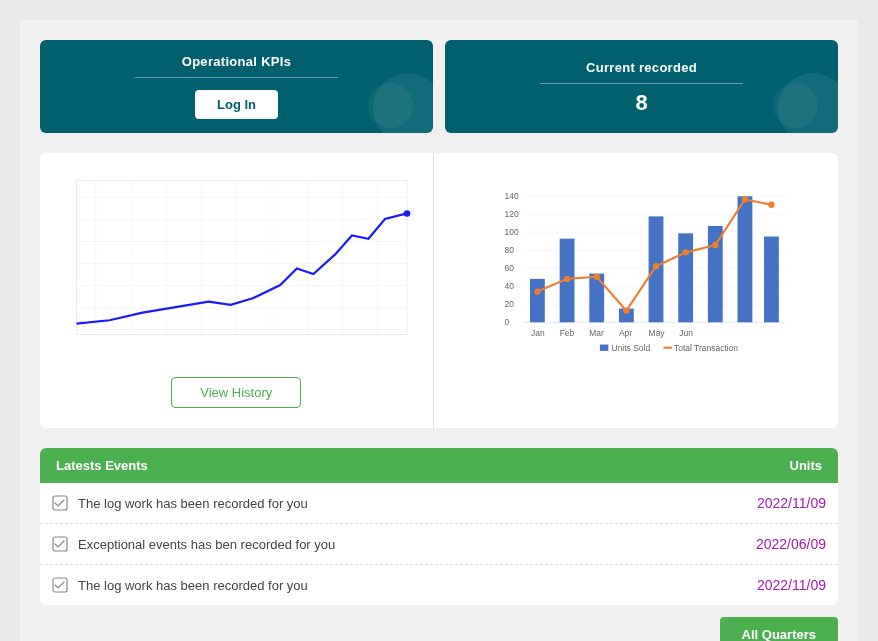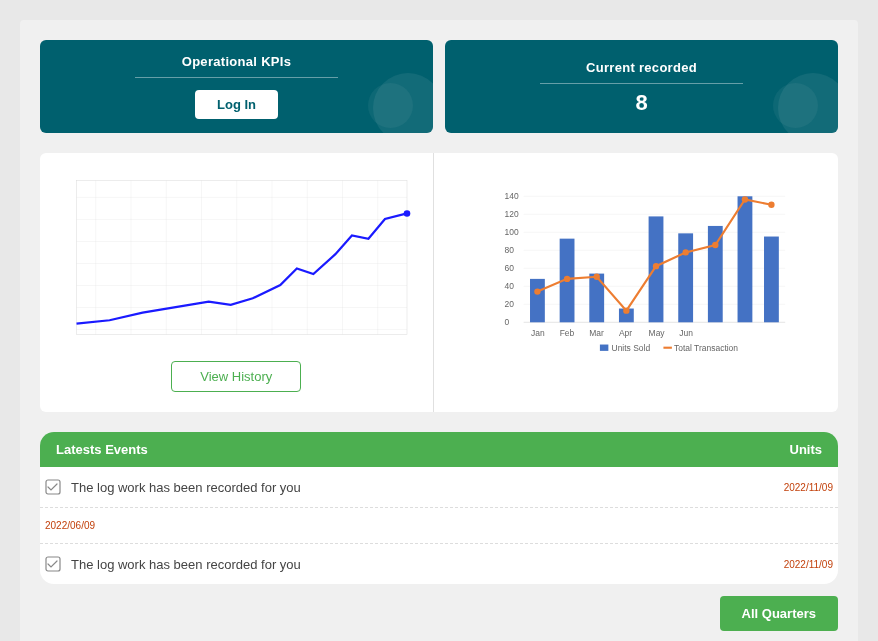--- a/index.html
+++ b/index.html
@@ -118,54 +118,54 @@
     .chart-panel:first-child {
       border-right: 1px solid #e0e0e0;
     }
 
     .line-chart-container {
       width: 100%;
       flex: 1;
     }
 
     .view-history-btn {
-      margin-top: 4px;
+      margin-top: 20px;
       background: white;
       color: #4caf50;
       border: 1.5px solid #4caf50;
       border-radius: 4px;
       padding: 7px 28px;
       font-size: 13px;
       cursor: pointer;
       font-weight: 500;
     }
 
     
     .events-section {
       background: white;
-      border-radius: 14px;
+      border-radius: 6px;
       overflow: hidden;
       margin-bottom: 12px;
     }
 
     .events-header {
       background: #4caf50;
       color: white;
       display: flex;
       justify-content: space-between;
       padding: 10px 16px;
       font-size: 13px;
       font-weight: 700;
     }
 
     .event-row {
       display: flex;
       justify-content: space-between;
       align-items: center;
-      padding: 12px 5px;
+      padding: 12px 12px;
       border-bottom: 1px dashed #ddd;
       font-size: 13px;
       color: #444;
     }
     .event-row:last-child {
       border-bottom: none;
     }
 
     .event-left {
       display: flex;
@@ -173,22 +173,22 @@
       gap: 10px;
     }
 
     .check-icon {
       width: 16px;
       height: 16px;
       flex-shrink: 0;
     }
 
     .event-date {
-      color: #c2410c;
-      font-size: 10px;
+      color: #a21caf;
+      font-size: 14px;
     }
 
     
     .bottom-row {
       display: flex;
       justify-content: flex-end;
     }
 
     .all-quarters-btn {
       background: #4caf50;
@@ -321,20 +321,27 @@
         <svg class="check-icon" viewBox="0 0 16 16" fill="none">
           <rect x="1" y="1" width="14" height="14" rx="2" stroke="#888" stroke-width="1.2"></rect>
           <polyline points="3,8 6,11 12,5" stroke="#888" stroke-width="1.2" fill="none" stroke-linecap="round"></polyline>
         </svg>
         <span>The log work has been recorded for you</span>
       </div>
       <span class="event-date">2022/11/09</span>
     </div>
 
     <div class="event-row">
+      <div class="event-left">
+        <svg class="check-icon" viewBox="0 0 16 16" fill="none">
+          <rect x="1" y="1" width="14" height="14" rx="2" stroke="#888" stroke-width="1.2"></rect>
+          <polyline points="3,8 6,11 12,5" stroke="#888" stroke-width="1.2" fill="none" stroke-linecap="round"></polyline>
+        </svg>
+        <span>Exceptional events has ben recorded for you</span>
+      </div>
       <span class="event-date">2022/06/09</span>
     </div>
 
     <div class="event-row">
       <div class="event-left">
         <svg class="check-icon" viewBox="0 0 16 16" fill="none">
           <rect x="1" y="1" width="14" height="14" rx="2" stroke="#888" stroke-width="1.2"></rect>
           <polyline points="3,8 6,11 12,5" stroke="#888" stroke-width="1.2" fill="none" stroke-linecap="round"></polyline>
         </svg>
         <span>The log work has been recorded for you</span>

